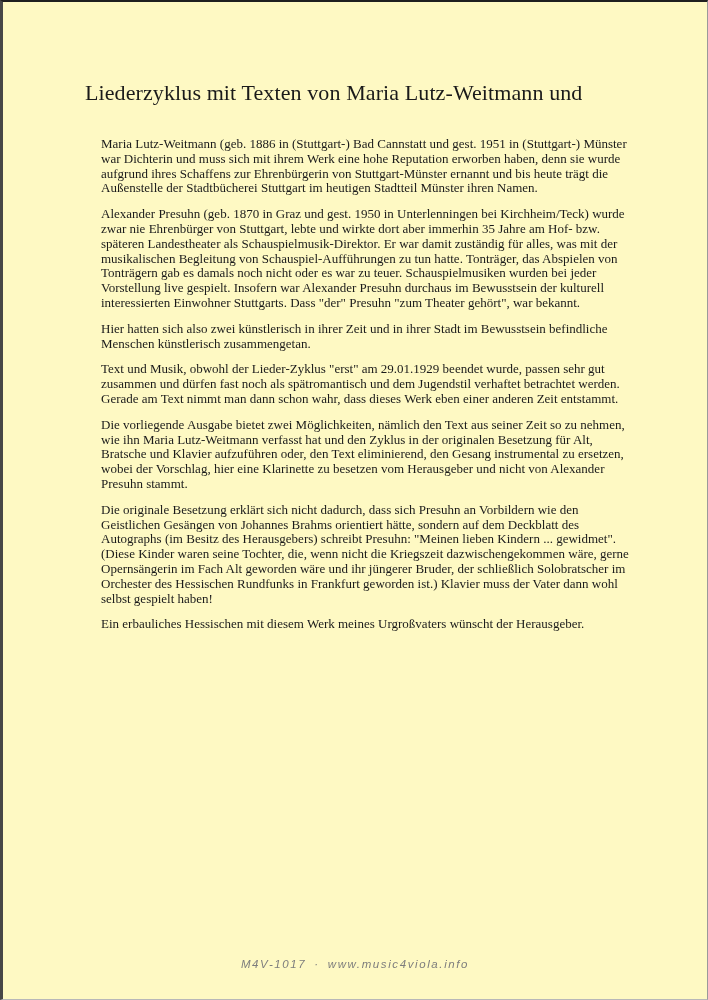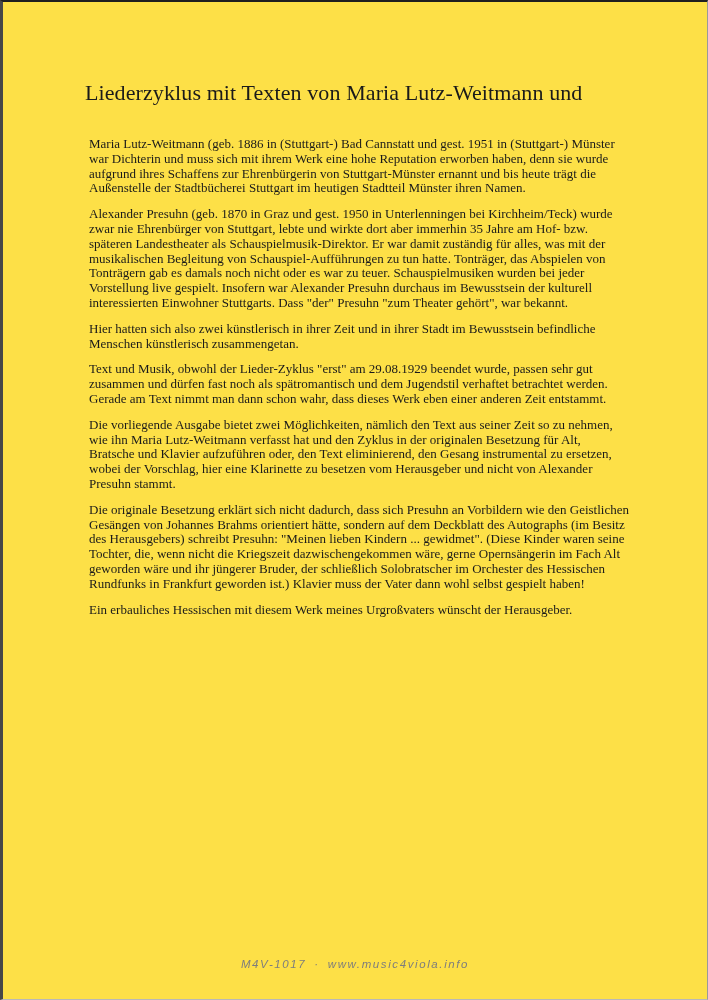--- a/index.html
+++ b/index.html
@@ -6,21 +6,21 @@
     margin: 0;
     padding: 0;
     background: #ffffff;
     width: 708px;
   }
   .page {
     position: relative;
     width: 708px;
     height: 1000px;
     box-sizing: border-box;
-    background: #fde047;
+    background: #fef9c3;
     border-top: 2px solid #1f1f1f;
     border-left: 3px solid #474747;
     border-right: 1px solid #9a9a9a;
     border-bottom: 1px solid #b8b8b8;
     overflow: hidden;
     font-family: "Liberation Serif", "DejaVu Serif", serif;
     color: #1a1a1a;
   }
   .content {
     box-sizing: border-box;
@@ -33,21 +33,21 @@
     margin: 0 0 31px 0;
     letter-spacing: 0.1px;
   }
   h1.doc-title .tline {
     display: block;
     white-space: nowrap;
   }
   .content p {
     font-size: 13px;
     line-height: 14.8px;
-    margin: 0 0 11px 4px;
+    margin: 0 0 11px 16px;
     text-align: left;
   }
   .footer {
     position: absolute;
     left: 0;
     right: 0;
     top: 956px;
     text-align: center;
     font-family: "Liberation Sans", "DejaVu Sans", sans-serif;
     font-size: 11.5px;
@@ -64,21 +64,21 @@
 <body>
 
 <div class="page">
   <div class="content">
     <h1 class="doc-title">
       <span class="tline">Liederzyklus mit Texten von Maria Lutz-Weitmann und</span>
     </h1>
     <p>Maria Lutz-Weitmann (geb. 1886 in (Stuttgart-) Bad Cannstatt und gest. 1951 in (Stuttgart-) Münster war Dichterin und muss sich mit ihrem Werk eine hohe Reputation erworben haben, denn sie wurde aufgrund ihres Schaffens zur Ehrenbürgerin von Stuttgart-Münster ernannt und bis heute trägt die Außenstelle der Stadtbücherei Stuttgart im heutigen Stadtteil Münster ihren Namen.</p>
     <p>Alexander Presuhn (geb. 1870 in Graz und gest. 1950 in Unterlenningen bei Kirchheim/Teck) wurde zwar nie Ehrenbürger von Stuttgart, lebte und wirkte dort aber immerhin 35 Jahre am Hof- bzw. späteren Landestheater als Schauspielmusik-Direktor. Er war damit zuständig für alles, was mit der musikalischen Begleitung von Schauspiel-Aufführungen zu tun hatte. Tonträger, das Abspielen von Tonträgern gab es damals noch nicht oder es war zu teuer. Schauspielmusiken wurden bei jeder Vorstellung live gespielt. Insofern war Alexander Presuhn durchaus im Bewusstsein der kulturell interessierten Einwohner Stuttgarts. Dass "der" Presuhn "zum Theater gehört", war bekannt.</p>
     <p>Hier hatten sich also zwei künstlerisch in ihrer Zeit und in ihrer Stadt im Bewusstsein befindliche Menschen künstlerisch zusammengetan.</p>
-    <p>Text und Musik, obwohl der Lieder-Zyklus "erst" am 29.08.1929 beendet wurde, passen sehr gut zusammen und dürfen fast noch als spätromantisch und dem Jugendstil verhaftet betrachtet werden. Gerade am Text nimmt man dann schon wahr, dass dieses Werk eben einer anderen Zeit entstammt.</p>
+    <p>Text und Musik, obwohl der Lieder-Zyklus "erst" am 29.01.1929 beendet wurde, passen sehr gut zusammen und dürfen fast noch als spätromantisch und dem Jugendstil verhaftet betrachtet werden. Gerade am Text nimmt man dann schon wahr, dass dieses Werk eben einer anderen Zeit entstammt.</p>
     <p>Die vorliegende Ausgabe bietet zwei Möglichkeiten, nämlich den Text aus seiner Zeit so zu nehmen, wie ihn Maria Lutz-Weitmann verfasst hat und den Zyklus in der originalen Besetzung für Alt, Bratsche und Klavier aufzuführen oder, den Text eliminierend, den Gesang instrumental zu ersetzen, wobei der Vorschlag, hier eine Klarinette zu besetzen vom Herausgeber und nicht von Alexander Presuhn stammt.</p>
     <p>Die originale Besetzung erklärt sich nicht dadurch, dass sich Presuhn an Vorbildern wie den Geistlichen Gesängen von Johannes Brahms orientiert hätte, sondern auf dem Deckblatt des Autographs (im Besitz des Herausgebers) schreibt Presuhn: "Meinen lieben Kindern ... gewidmet". (Diese Kinder waren seine Tochter, die, wenn nicht die Kriegszeit dazwischengekommen wäre, gerne Opernsängerin im Fach Alt geworden wäre und ihr jüngerer Bruder, der schließlich Solobratscher im Orchester des Hessischen Rundfunks in Frankfurt geworden ist.) Klavier muss der Vater dann wohl selbst gespielt haben!</p>
     <p>Ein erbauliches Hessischen mit diesem Werk meines Urgroßvaters wünscht der Herausgeber.</p>
   </div>
 
   <div class="footer">
     <span>M4V-1017</span><span class="sep">·</span><span>www.music4viola.info</span>
   </div>
 </div>
 

